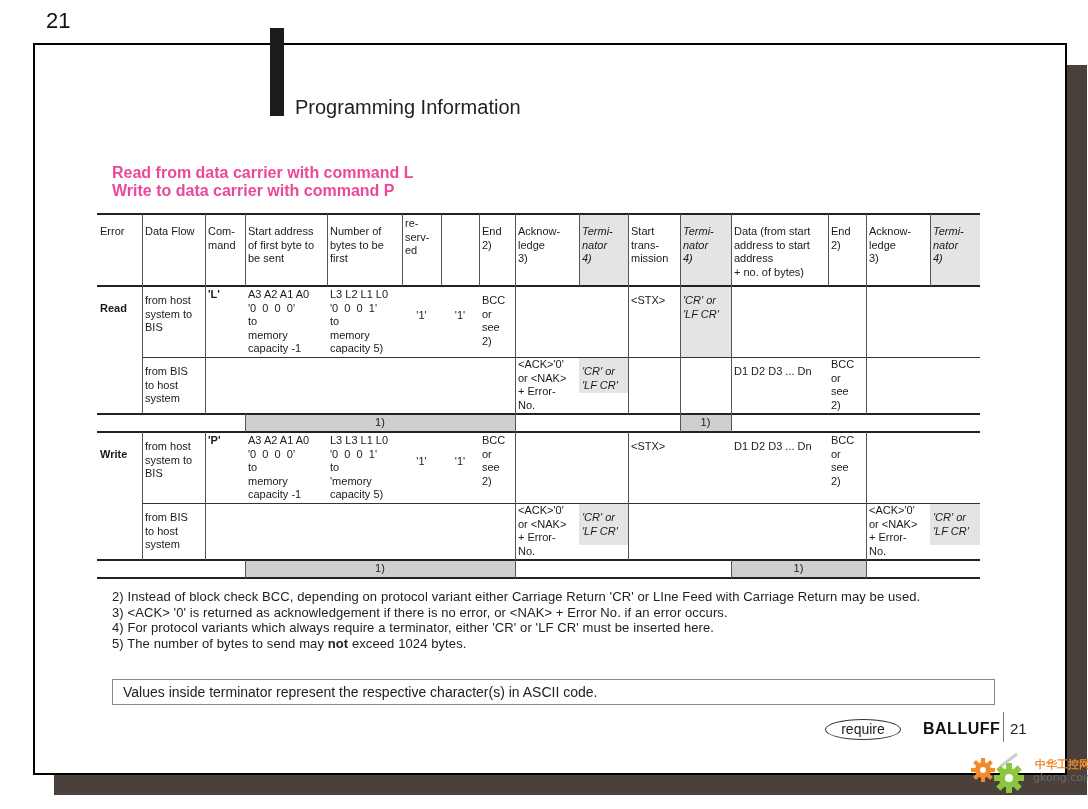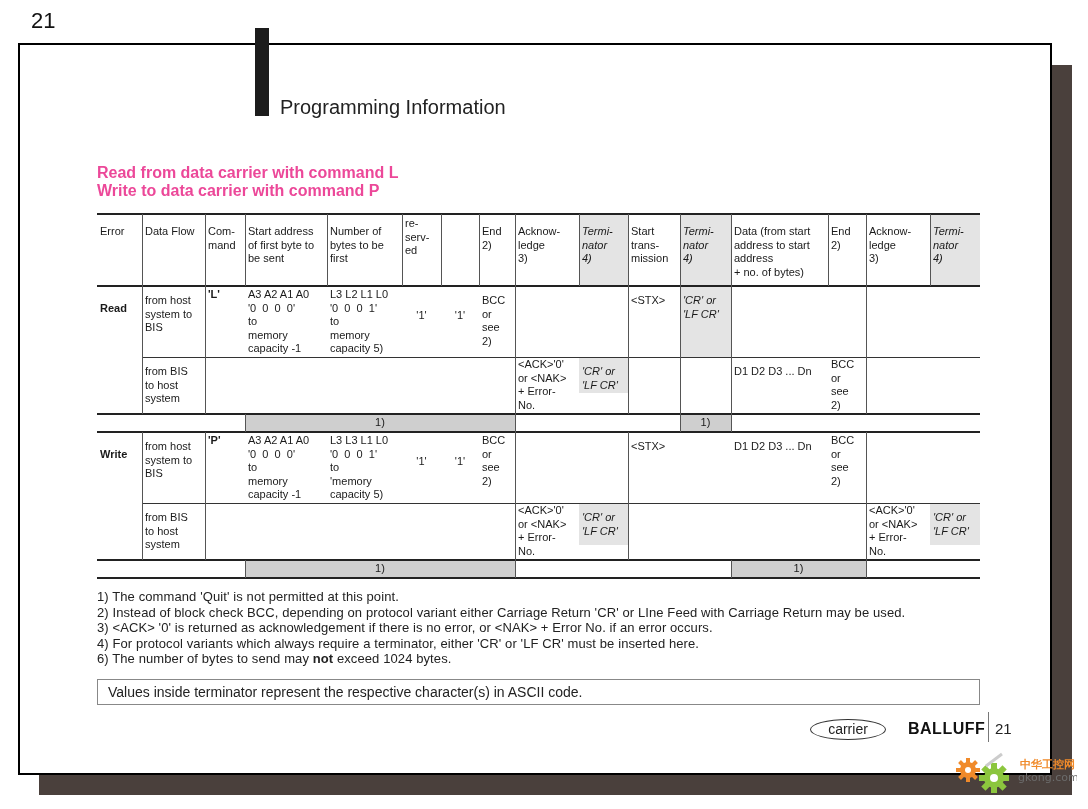--- a/index.html
+++ b/index.html
@@ -1,18 +1,18 @@
 <!DOCTYPE html>
 <html><head>
 <meta charset="utf-8">
 <style>
   html, body { margin:0; padding:0; }
   body { width:1088px; height:809px; position:relative; background:#ffffff; overflow:hidden;
          font-family: "Liberation Sans", "DejaVu Sans", sans-serif; color:#1a1a1a; }
-  .abs { position:absolute; }
+  .abs { position:absolute;margin-left:15px; }
   #page-number-top { left:31px; top:8px; font-size:22px; color:#111; }
   #shadow-right { left:1052px; top:65px; width:20px; height:730px; background:#4a403c; }
   #shadow-bottom { left:39px; top:775px; width:1033px; height:20px; background:#4a403c; }
   #page-frame { left:18px; top:43px; width:1030px; height:728px; border:2px solid #000; background:#fff; }
   #section-bar { left:255px; top:28px; width:14px; height:88px; background:#1c1c1c; }
   #section-title { left:280px; top:96px; font-size:20px; font-weight:normal; color:#222; }
   .subtitle { left:97px; font-size:16px; font-weight:bold; color:#ec4899; }
   #subtitle-1 { top:164px; }
   #subtitle-2 { top:182px; }
   .cell { position:absolute; box-sizing:border-box; font-size:11px; line-height:13.6px; padding:3px 3px 0 3px; color:#1a1a1a; }
@@ -228,30 +228,29 @@
 + Error-
 No.</div>
   <div class="cell italic" style="left:930px;top:508px;width:50px;white-space:pre-line;">'CR' or
 'LF CR'</div>
 
   <div class="cell center" style="left:245px;top:560px;width:270px;padding-top:2px;">1)</div>
   <div class="cell center" style="left:731px;top:560px;width:135px;padding-top:2px;">1)</div>
 </div>
 
 <div class="abs footnotes">
-  <div class="footnote-line">1) The command 'Quit' is not permitted at this point.</div>
   <div class="footnote-line">2) Instead of block check BCC, depending on protocol variant either Carriage Return 'CR' or LIne Feed with Carriage Return may be used.</div>
   <div class="footnote-line">3) &lt;ACK&gt; '0' is returned as acknowledgement if there is no error, or &lt;NAK&gt; + Error No. if an error occurs.</div>
   <div class="footnote-line">4) For protocol variants which always require a terminator, either 'CR' or 'LF CR' must be inserted here.</div>
-  <div class="footnote-line"><span>6) The number of bytes to send may </span><b>not</b><span> exceed 1024 bytes.</span></div>
+  <div class="footnote-line"><span>5) The number of bytes to send may </span><b>not</b><span> exceed 1024 bytes.</span></div>
 </div>
 
 <div class="abs" id="note-box">Values inside terminator represent the respective character(s) in ASCII code.</div>
 
-<div class="abs" id="lang-badge">carrier</div>
+<div class="abs" id="lang-badge">require</div>
 <div class="abs" id="brand-logo">BALLUFF</div>
 <div class="abs" id="footer-divider"></div>
 <div class="abs" id="page-number-bottom">21</div>
 
 <div class="abs" id="watermark">
   <svg width="125" height="45" viewBox="0 0 125 45">
     <g fill="#f08a2a">
       <circle cx="16" cy="18" r="8"></circle>
       <rect x="14" y="6" width="4" height="24"></rect>
       <rect x="4" y="16" width="24" height="4"></rect>

